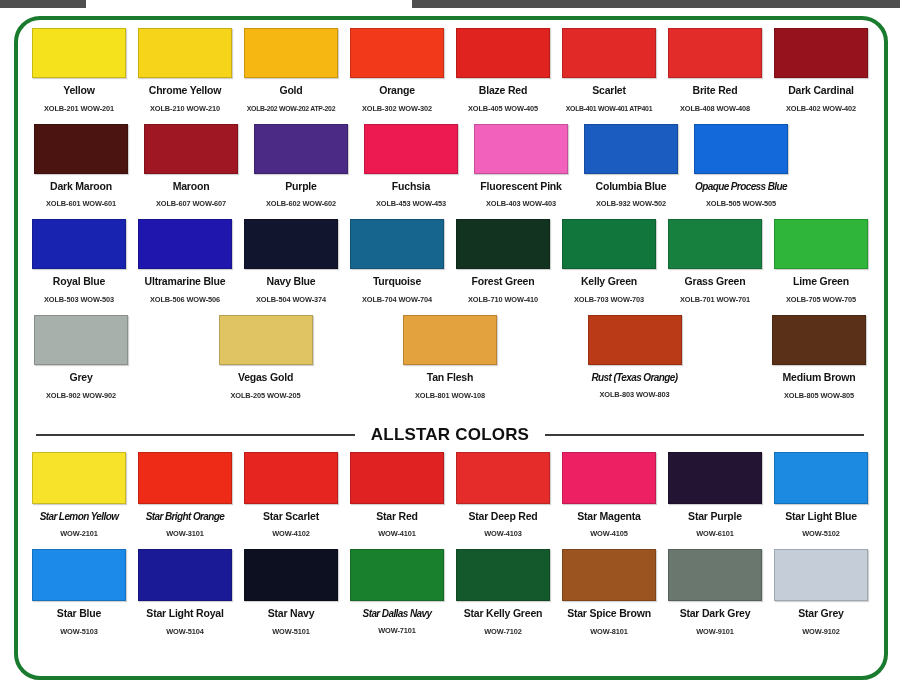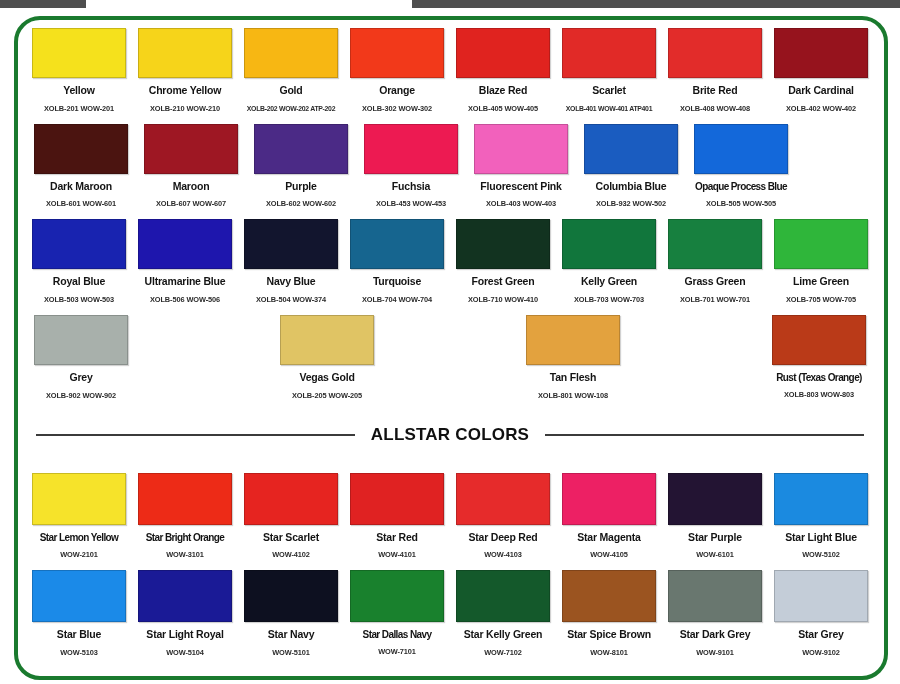--- a/index.html
+++ b/index.html
@@ -78,40 +78,40 @@
 
   .sw-name {
     margin-top: 7px;
     font-size: 10.5px;
     font-weight: bold;
     color: #141414;
     line-height: 1.1;
     letter-spacing: -0.2px;
     white-space: nowrap;
   }
-  .sw-name.tight { letter-spacing: -0.6px; font-size: 10px; }
+  .sw-name.tight { letter-spacing: -0.6px; font-size: 10px; font-style: italic; }
 
   .sw-code {
     margin-top: 8px;
     font-size: 7.4px;
     font-weight: bold;
     color: #2b2b2b;
     line-height: 1.1;
     letter-spacing: -0.1px;
     white-space: nowrap;
   }
   .sw-code.tiny { font-size: 6.9px; letter-spacing: -0.3px; }
 
   .row-gap { height: 11px; }
 
   
   .section-header {
     display: flex;
     align-items: center;
-    margin: 14px 10px 28px 10px;
+    margin: 14px 10px 7px 10px;
   }
   .rule {
     flex: 1 1 auto;
     height: 2px;
     background: #3b3b3b;
   }
   .section-title {
     padding: 0 16px;
     font-size: 17px;
     font-weight: bold;
@@ -273,20 +273,25 @@
         <div class="swatch-cell">
           <div class="chip" style="background: rgb(227, 162, 62);"></div>
           <div class="sw-name">Tan Flesh</div>
           <div class="sw-code">XOLB-801  WOW-108</div>
         </div>
         <div class="swatch-cell">
           <div class="chip" style="background: rgb(186, 58, 24);"></div>
           <div class="sw-name tight">Rust (Texas Orange)</div>
           <div class="sw-code">XOLB-803  WOW-803</div>
         </div>
+        <div class="swatch-cell">
+          <div class="chip" style="background: rgb(91, 48, 24);"></div>
+          <div class="sw-name">Medium Brown</div>
+          <div class="sw-code">XOLB-805  WOW-805</div>
+        </div>
       </div>
       <div class="row-gap"></div>
       <div class="section-header">
         <div class="rule"></div>
         <div class="section-title">ALLSTAR COLORS</div>
         <div class="rule"></div>
       </div>
       <div class="swatch-row allstar">
         <div class="swatch-cell">
           <div class="chip" style="background: rgb(246, 227, 42);"></div>

